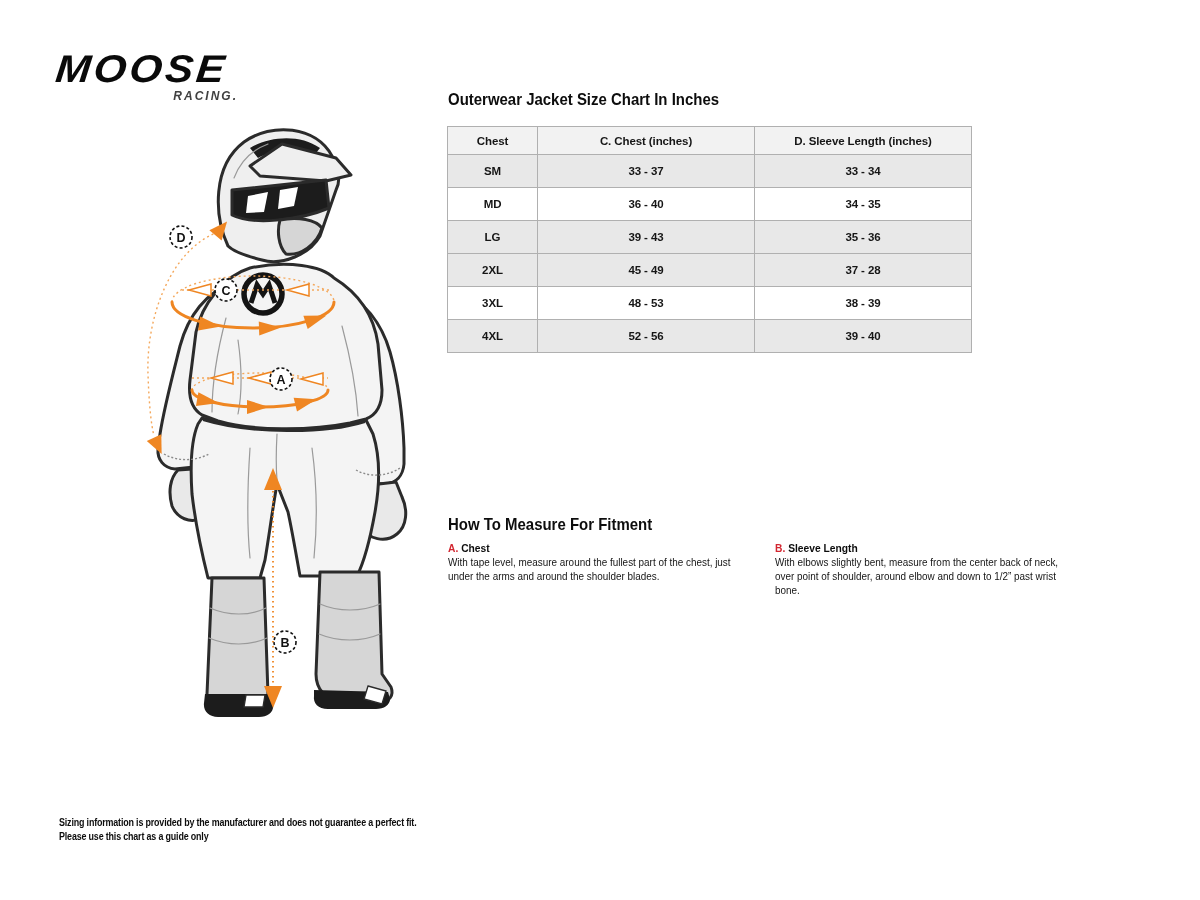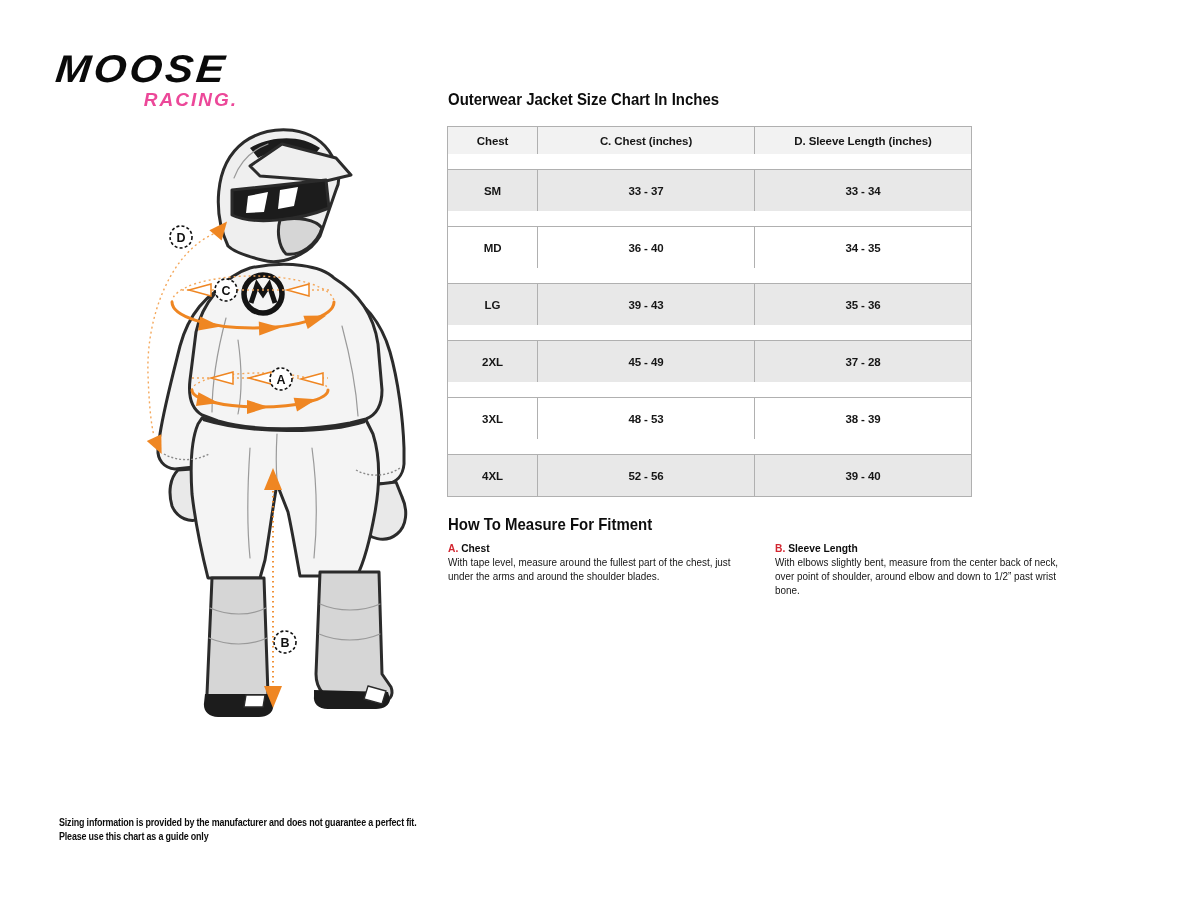--- a/index.html
+++ b/index.html
@@ -17,39 +17,39 @@
     width:1200px;height:900px;position:relative;overflow:hidden;
     font-family:"Liberation Sans",sans-serif;color:var(--ink);
   }
   
   .logo{position:absolute;left:58px;top:50px;width:186px;}
   .logo-top{
     font-size:42px;font-weight:bold;font-style:italic;letter-spacing:3px;
     color:#0a0a0a;transform:skewX(-6deg) scaleY(.92);transform-origin:left top;line-height:1;
   }
   .logo-bottom{
-    font-size:19px;font-weight:bold;font-style:italic;letter-spacing:2px;
-    color:#ec4899;text-align:right;margin-top:-2px;margin-right:6px;line-height:1;
+    font-size:12px;font-weight:bold;font-style:italic;letter-spacing:2px;
+    color:#404040;text-align:right;margin-top:-2px;margin-right:6px;line-height:1;
   }
   
   .page-title{
     position:absolute;left:448px;top:90px;font-size:17px;font-weight:bold;color:#0d0d0d;
     transform:scaleX(.88);transform-origin:left top;white-space:nowrap;
   }
   .section-title{
     position:absolute;left:448px;top:515px;font-size:17px;font-weight:bold;color:#0d0d0d;
     transform:scaleX(.88);transform-origin:left top;white-space:nowrap;
   }
   
   .size-table{
     position:absolute;left:447px;top:126px;width:525px;
     border:1px solid var(--tbl-border);background:#fff;
   }
   .thead{display:flex;height:27px;background:var(--tbl-head);}
-  .trow{display:flex;height:42px;border-top:1px solid var(--tbl-border);margin-top:15px;}
+  .trow{display:flex;height:33px;border-top:1px solid var(--tbl-border);}
   .trow.alt{background:var(--tbl-alt);}
   .th,.td{
     display:flex;align-items:center;justify-content:center;
     font-size:11.5px;font-weight:bold;color:#161616;letter-spacing:-.1px;
   }
   .col-size{width:89px;}
   .col-chest{width:217px;border-left:1px solid var(--tbl-border);}
   .col-sleeve{width:217px;border-left:1px solid var(--tbl-border);}
   
   .measure-item{

